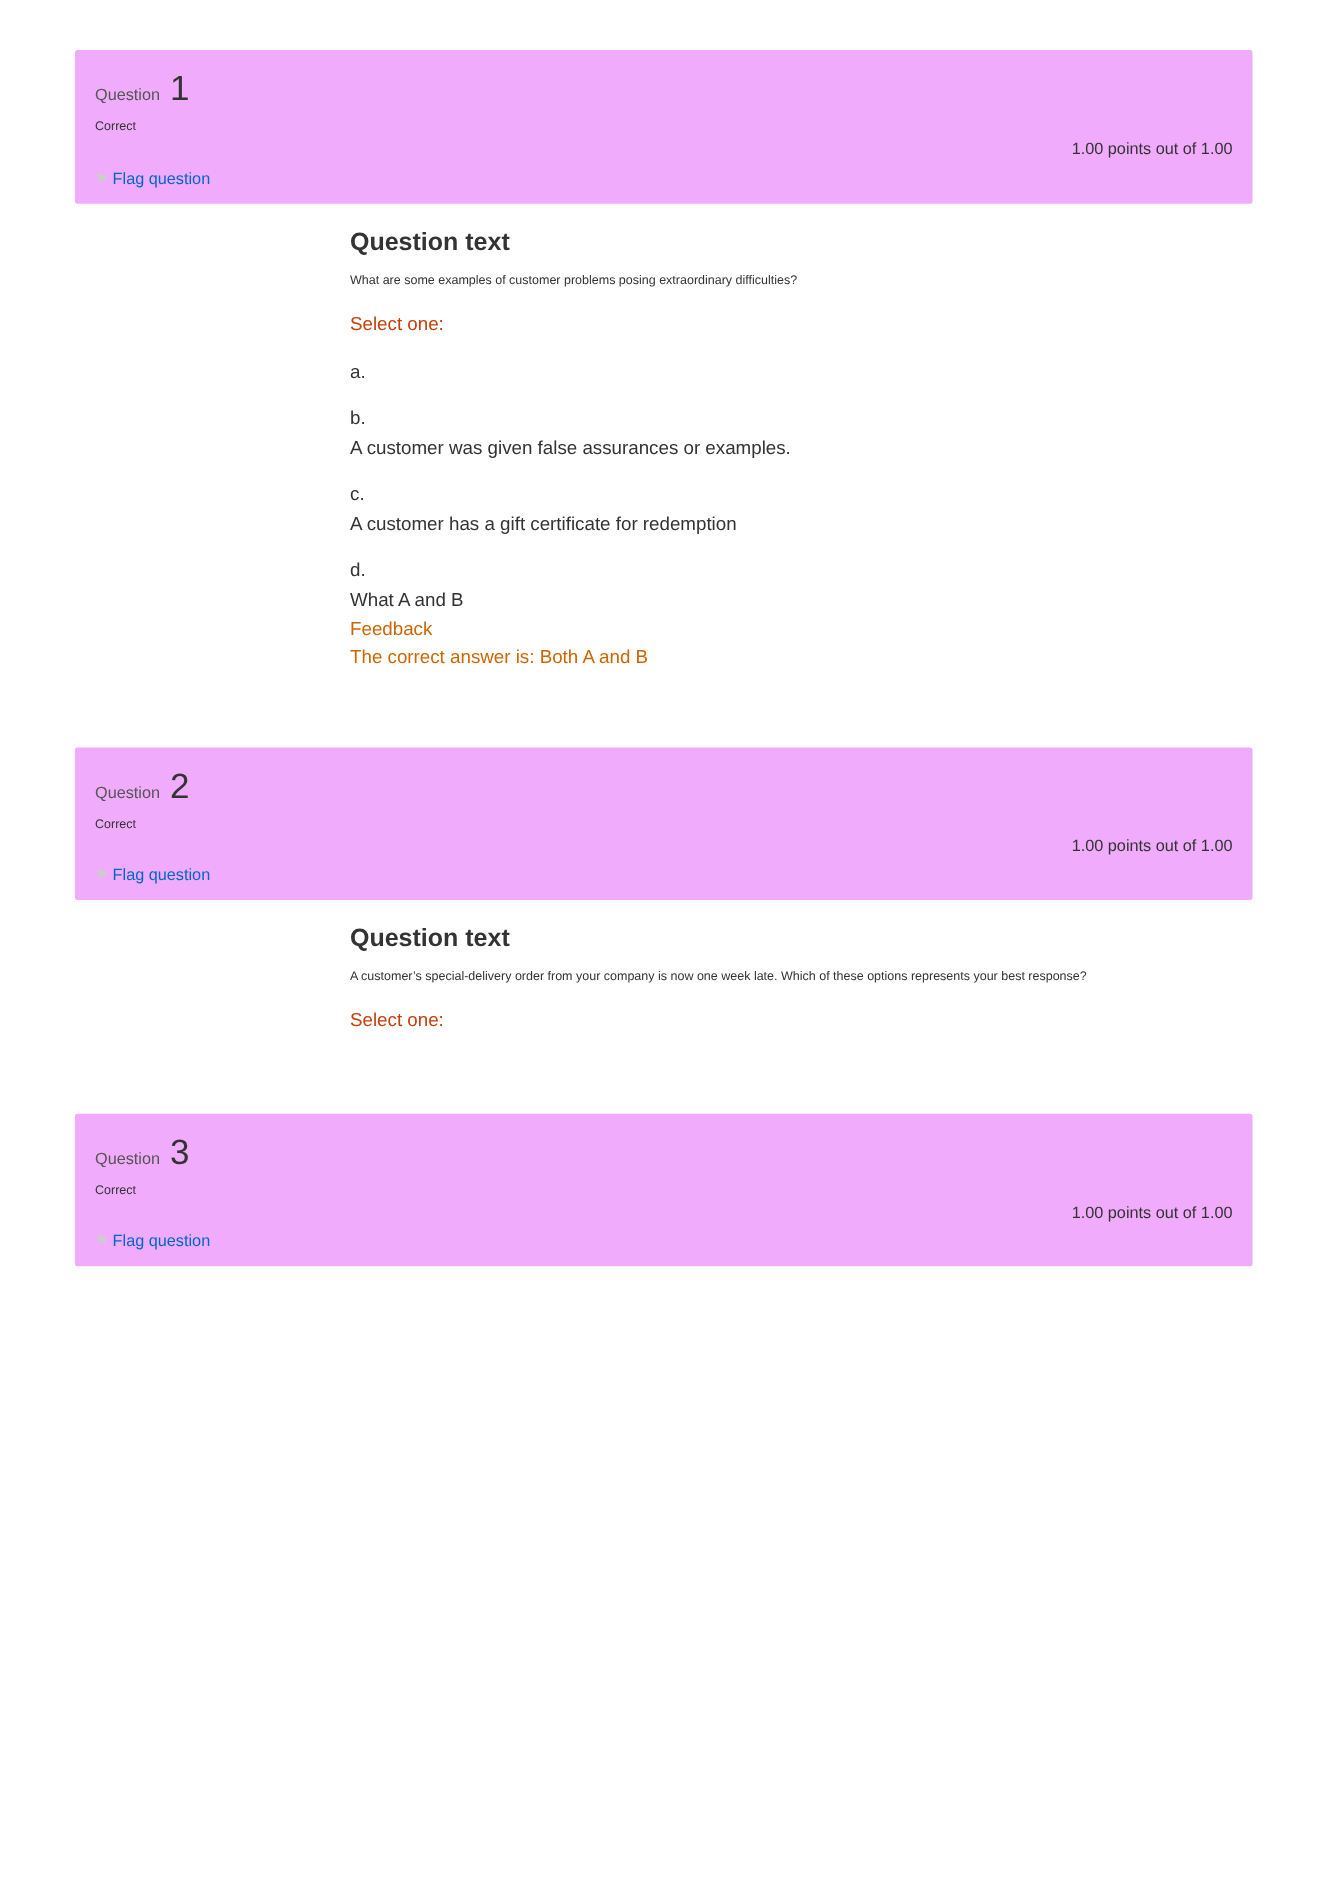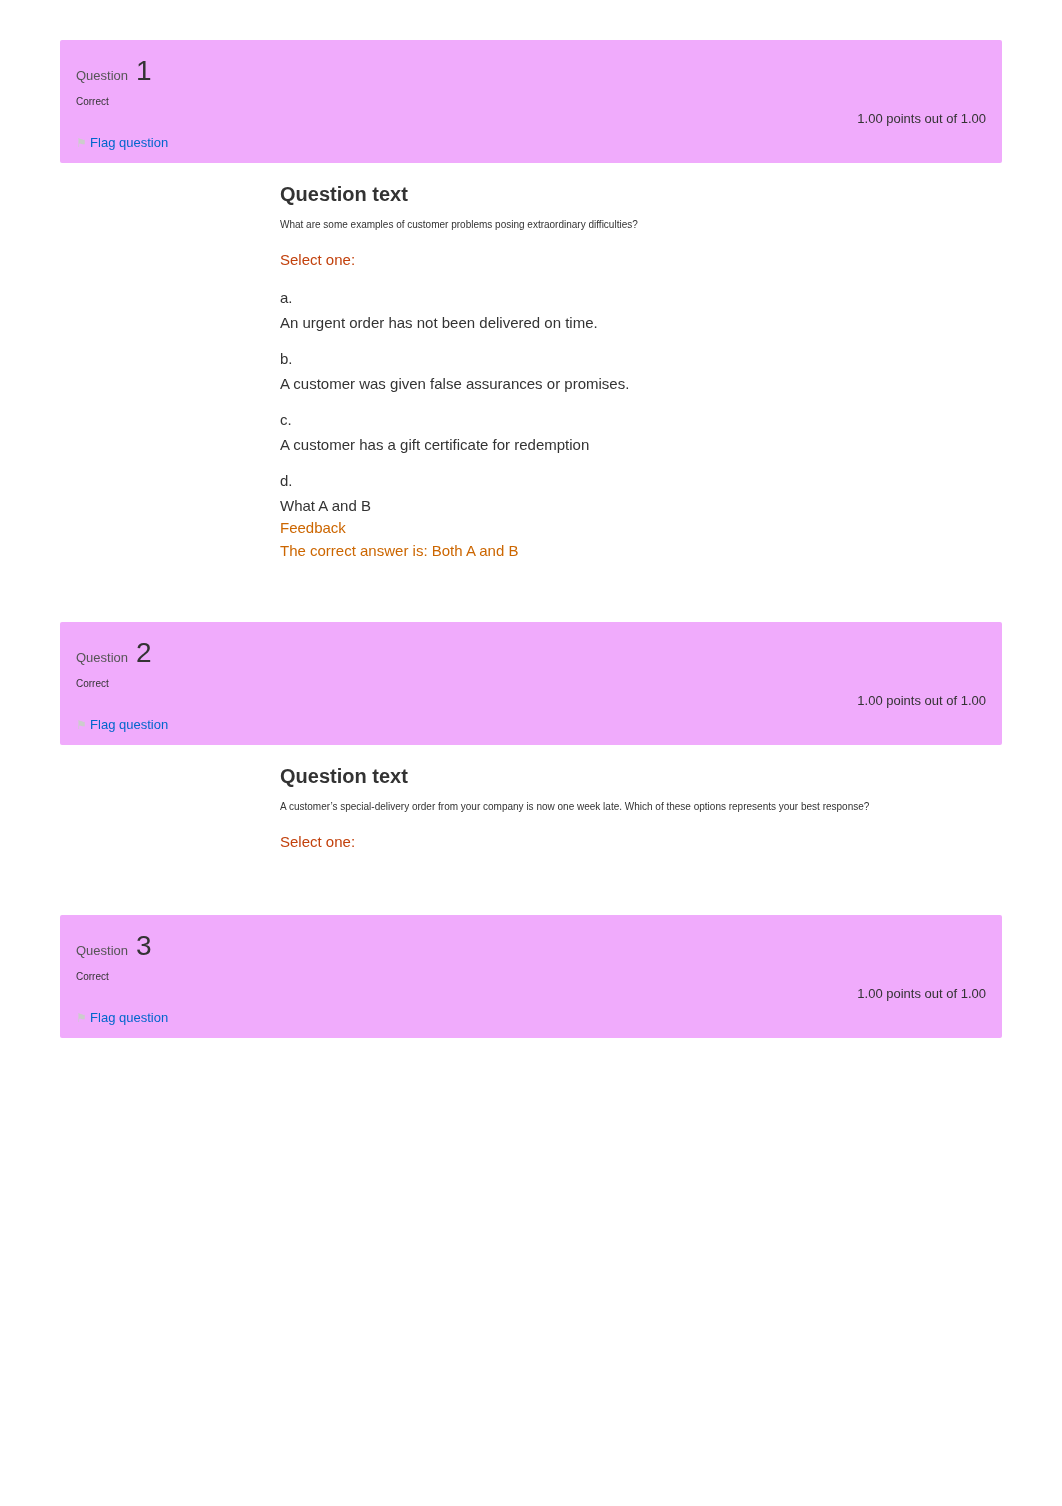--- a/index.html
+++ b/index.html
@@ -119,26 +119,25 @@
     </div>
     <div class="question-content">
       <div class="question-text-heading">Question text</div>
       <div class="question-body">
         <span>What are some examples of customer problems posing extraordinary difficulties?</span>
       </div>
       <div class="select-one">Select one:</div>
 
       <div class="answer-option">
         <div class="answer-letter">a.</div>
-        <div class="answer-text">An urgent order has not been delivered on time.</div>
       </div>
 
       <div class="answer-option">
         <div class="answer-letter">b.</div>
-        <div class="answer-text">A customer was given false assurances or promises.</div>
+        <div class="answer-text">A customer was given false assurances or examples.</div>
       </div>
 
       <div class="answer-option">
         <div class="answer-letter">c.</div>
         <div class="answer-text">A customer has a gift certificate for redemption</div>
       </div>
 
       <div class="answer-option">
         <div class="answer-letter">d.</div>
         <div class="answer-text">What A and B</div>

